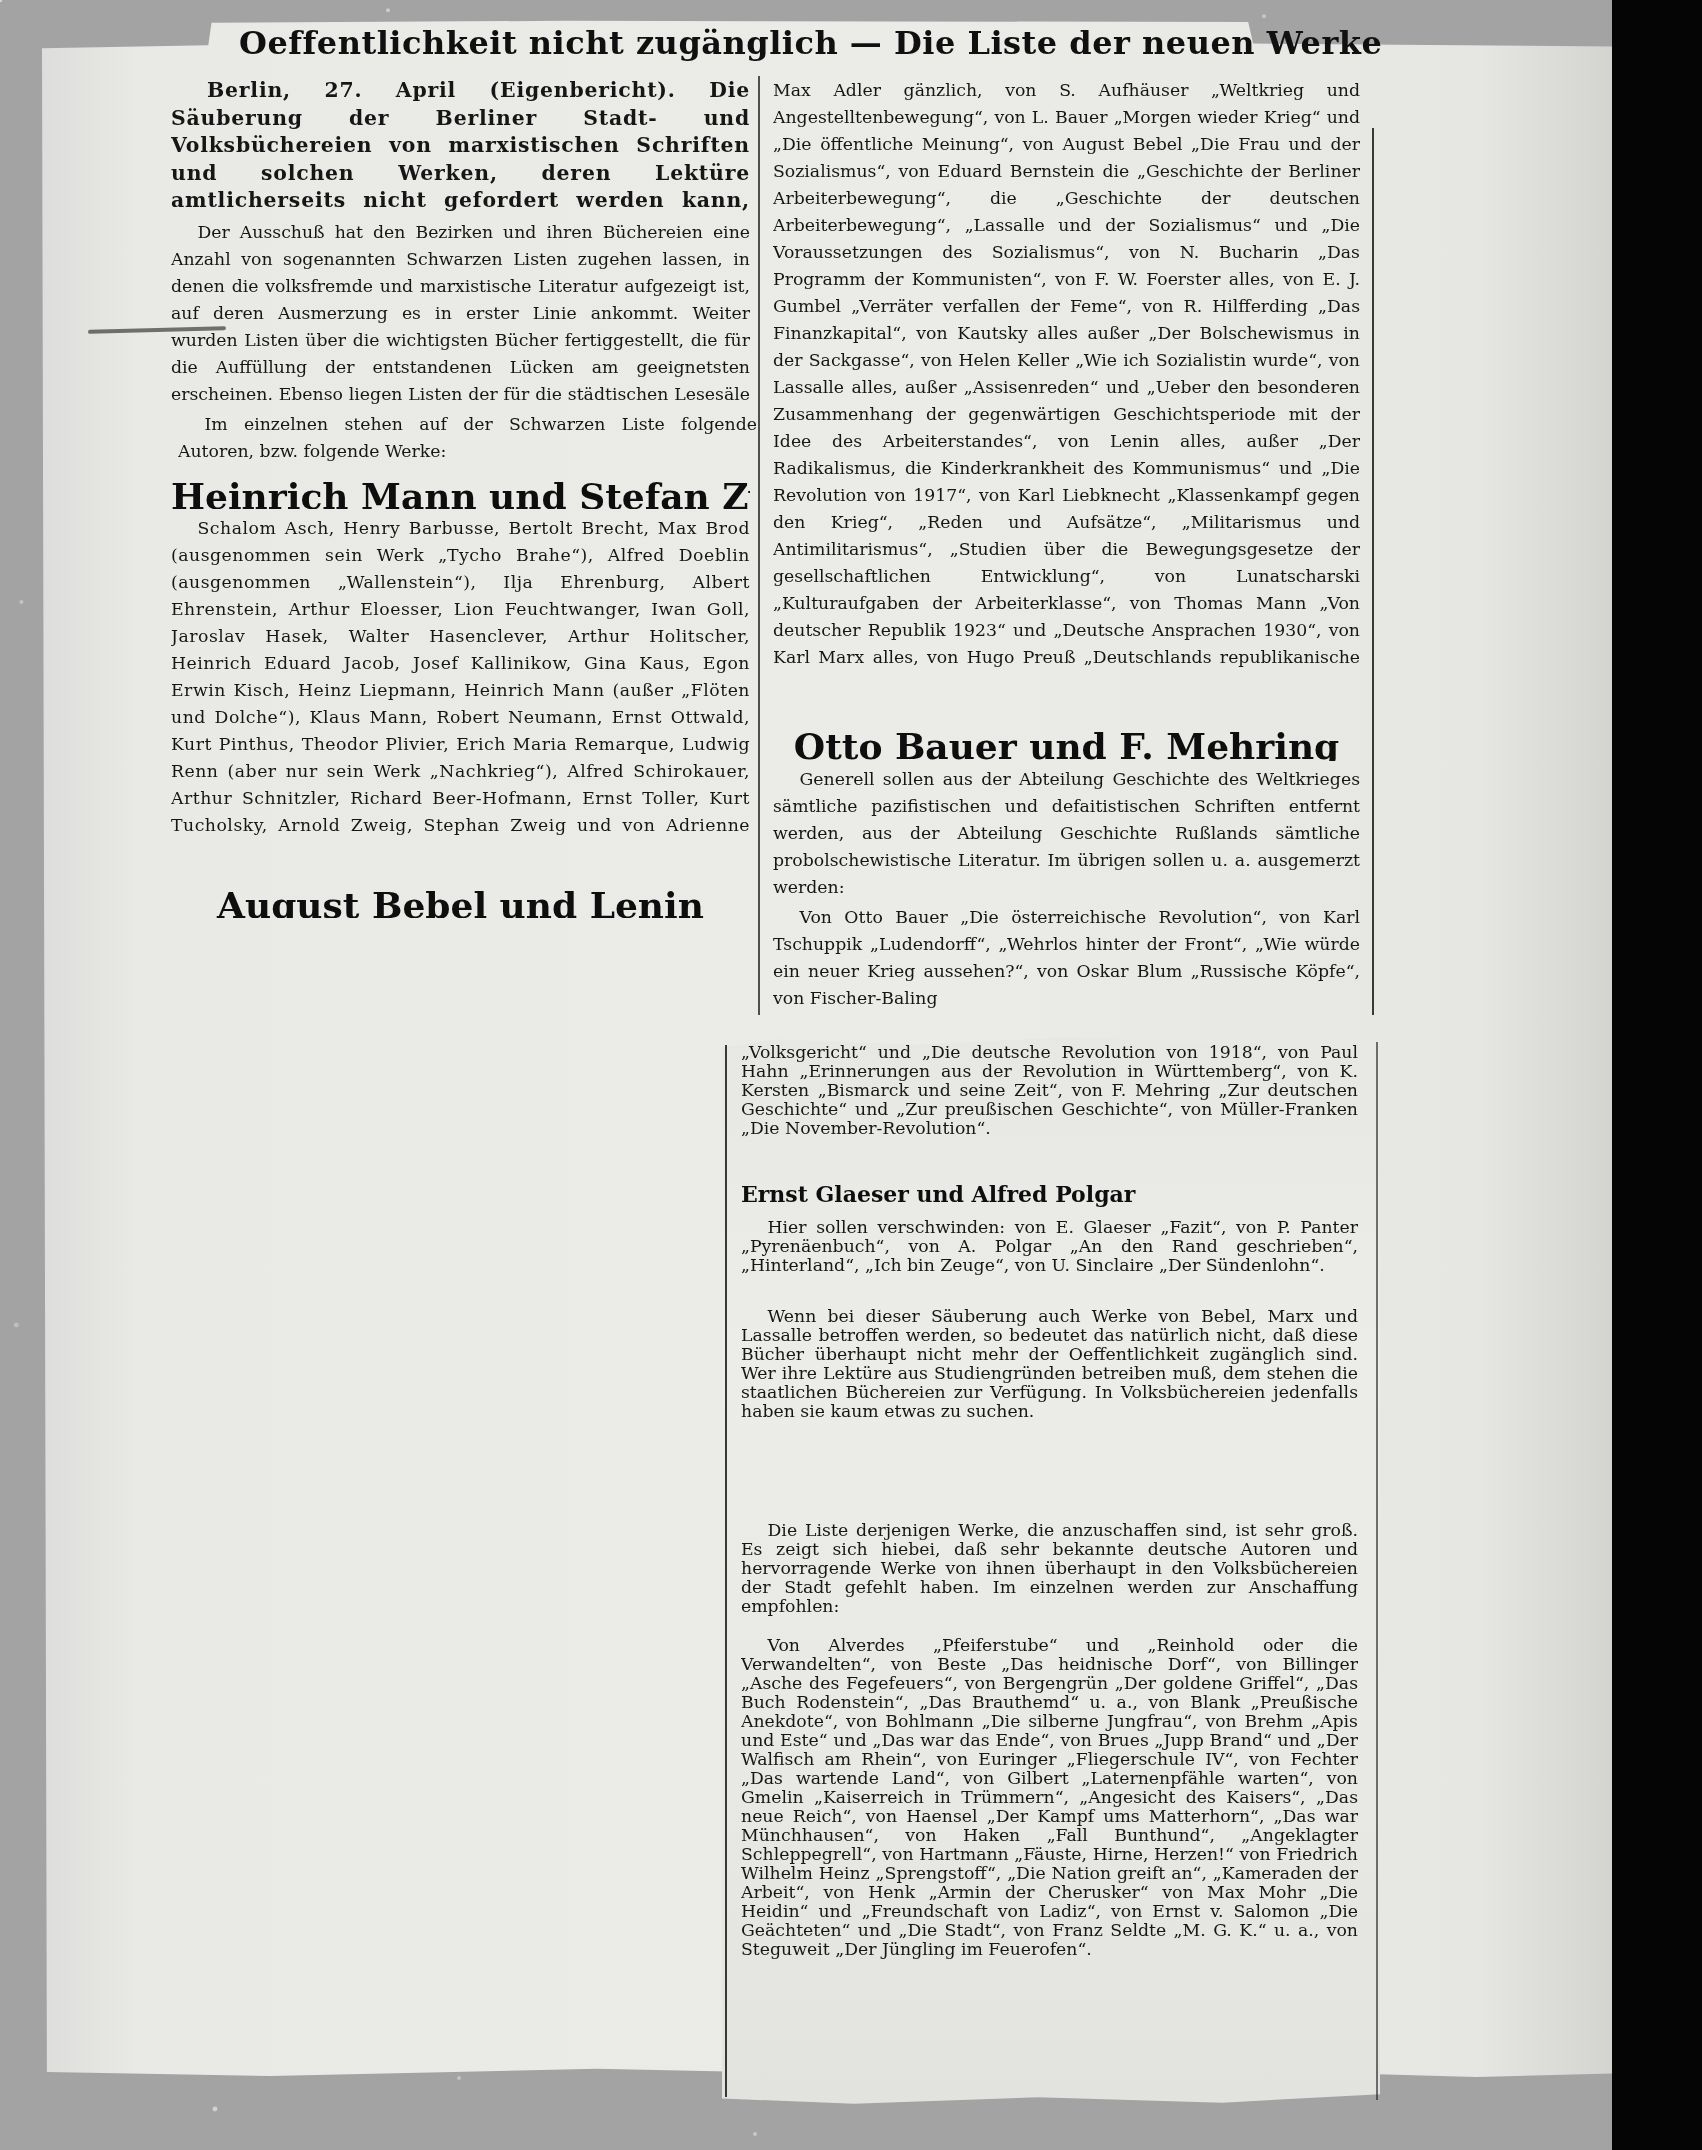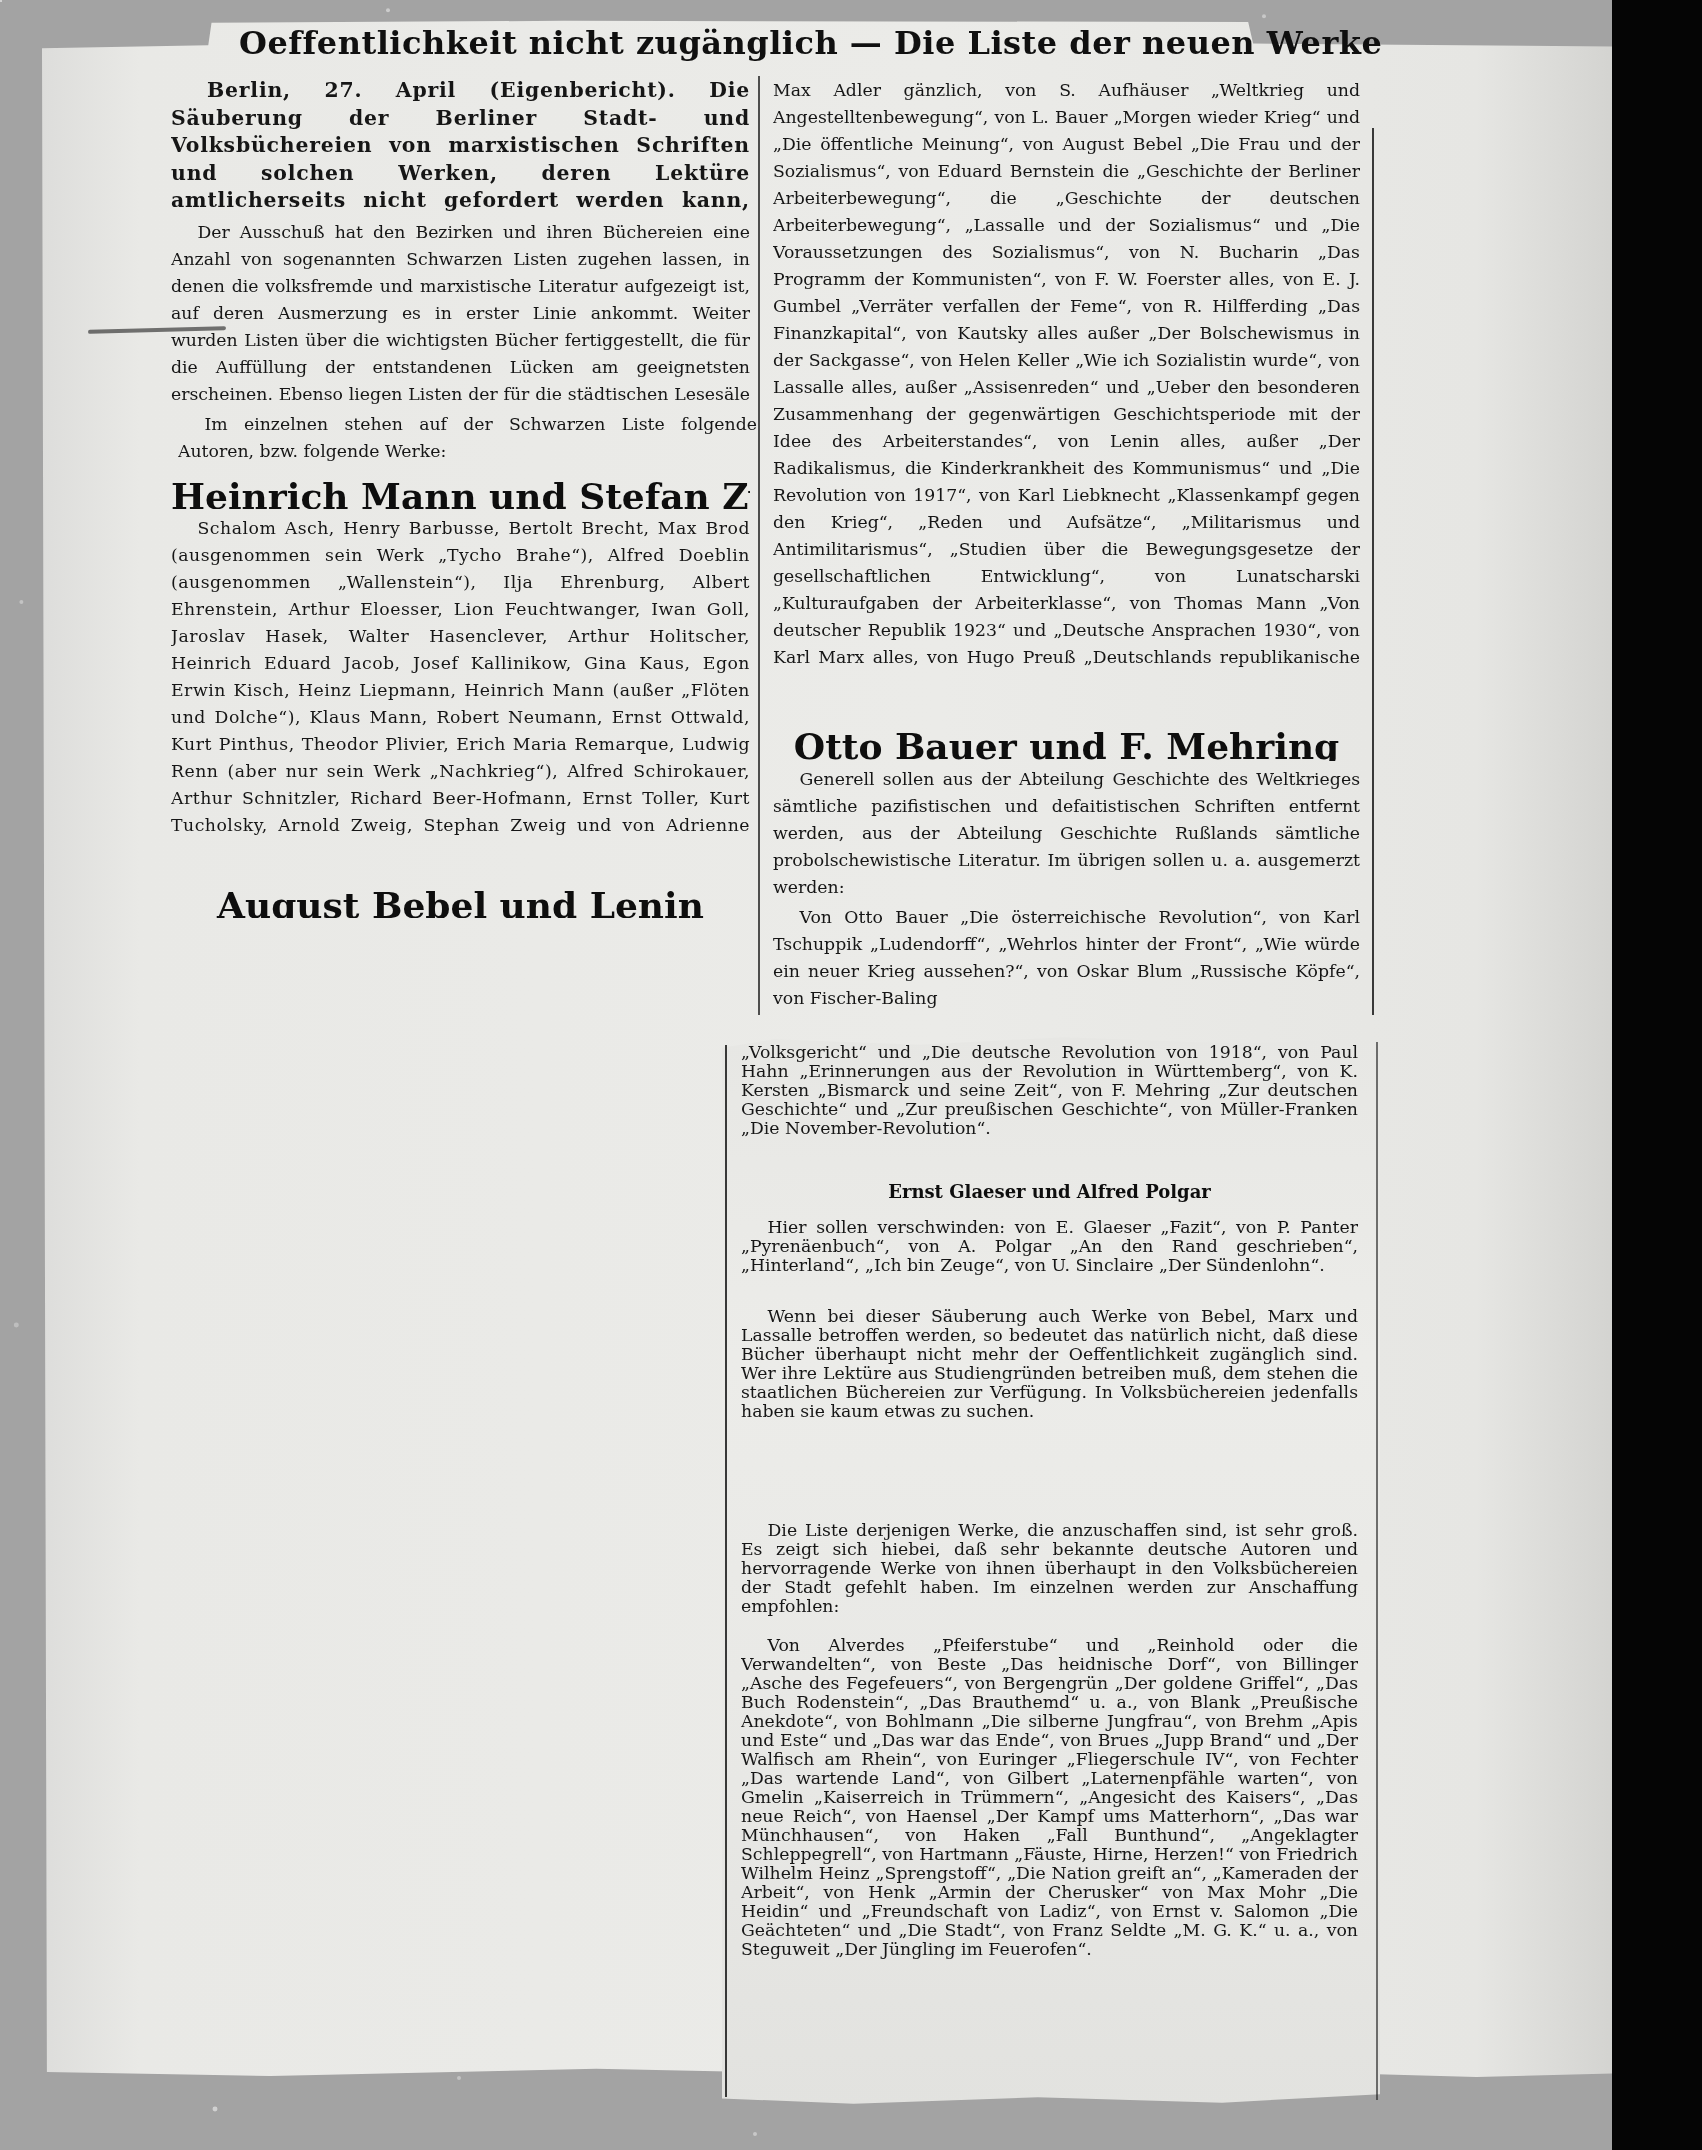--- a/index.html
+++ b/index.html
@@ -15,21 +15,21 @@
   .rule{position:absolute;background:#1a1a1a;}
   .scratch{position:absolute;background:rgba(30,30,30,0.6);border-radius:2px;transform:rotate(-1.6deg);}
   .headline{position:absolute;left:239px;top:24.4px;width:1013px;text-align:center;
         font-size:32px;font-weight:bold;letter-spacing:0.5px;white-space:nowrap;color:#101010;}
   .block{position:absolute;overflow:hidden;text-align:justify;hyphens:auto;overflow-wrap:break-word;}
   .body1{font-size:17.3px;line-height:27px;}
   .lead{font-size:20.4px;line-height:27.5px;font-weight:bold;letter-spacing:0.8px;}
   .names{letter-spacing:0.5px;}
   .h1col{position:absolute;text-align:center;font-size:36px;font-weight:bold;white-space:nowrap;overflow:hidden;color:#0e0e0e;}
   .body2{font-size:17.3px;line-height:19px;}
-  .h2col{position:absolute;text-align:center;font-size:18px;font-weight:bold;white-space:nowrap;overflow:hidden;color:#0e0e0e;}
+  .h2col{position:absolute;font-size:22px;font-weight:bold;white-space:nowrap;overflow:hidden;color:#0e0e0e;}
   .indent{text-indent:26.5px;}
   .specks{position:absolute;left:0;top:0;width:2px;height:2px;border-radius:50%;background:rgba(255,255,255,.7);
         box-shadow:214px 2108px 0 1.5px rgba(255,255,255,.5), 458px 2077px 0 1px rgba(255,255,255,.35),
         1263px 15.3px 0 1px rgba(255,255,255,.4), 387px 9.2px 0 1px rgba(255,255,255,.45),
         20.4px 601px 0 1px rgba(255,255,255,.35), 15.3px 1324px 0 1.5px rgba(255,255,255,.3),
         754px 2133px 0 1px rgba(255,255,255,.4), 1685px 764px 0 1px rgba(255,255,255,.3);}
 </style>
 </head>
 <body>
 

